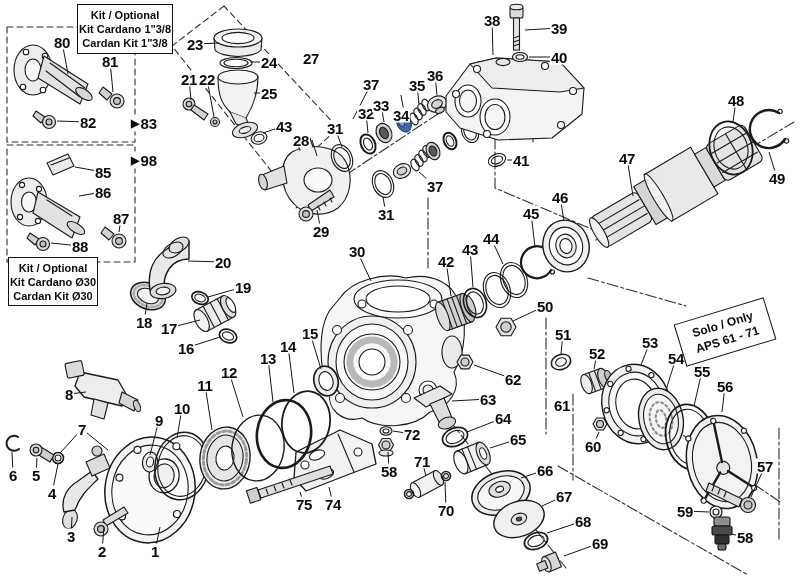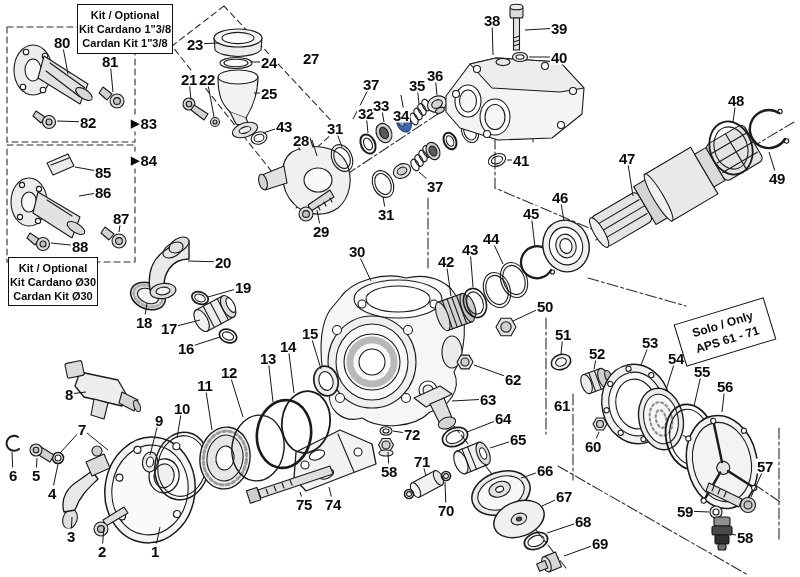--- a/index.html
+++ b/index.html
@@ -735,14 +735,14 @@
 <div class="part-label" style="left: 103px; top: 172px;">85</div>
 <div class="part-label" style="left: 103px; top: 192px;">86</div>
 <div class="part-label" style="left: 121px; top: 218px;">87</div>
 <div class="part-label" style="left: 80px; top: 246px;">88</div>
 <div class="kit-marker" style="left: 131px; top: 123px;">
     <span class="tri">▶</span>
     <span>83</span>
   </div>
 <div class="kit-marker" style="left: 131px; top: 160px;">
     <span class="tri">▶</span>
-    <span>84</span>
+    <span>98</span>
   </div>
 
 </body></html>

